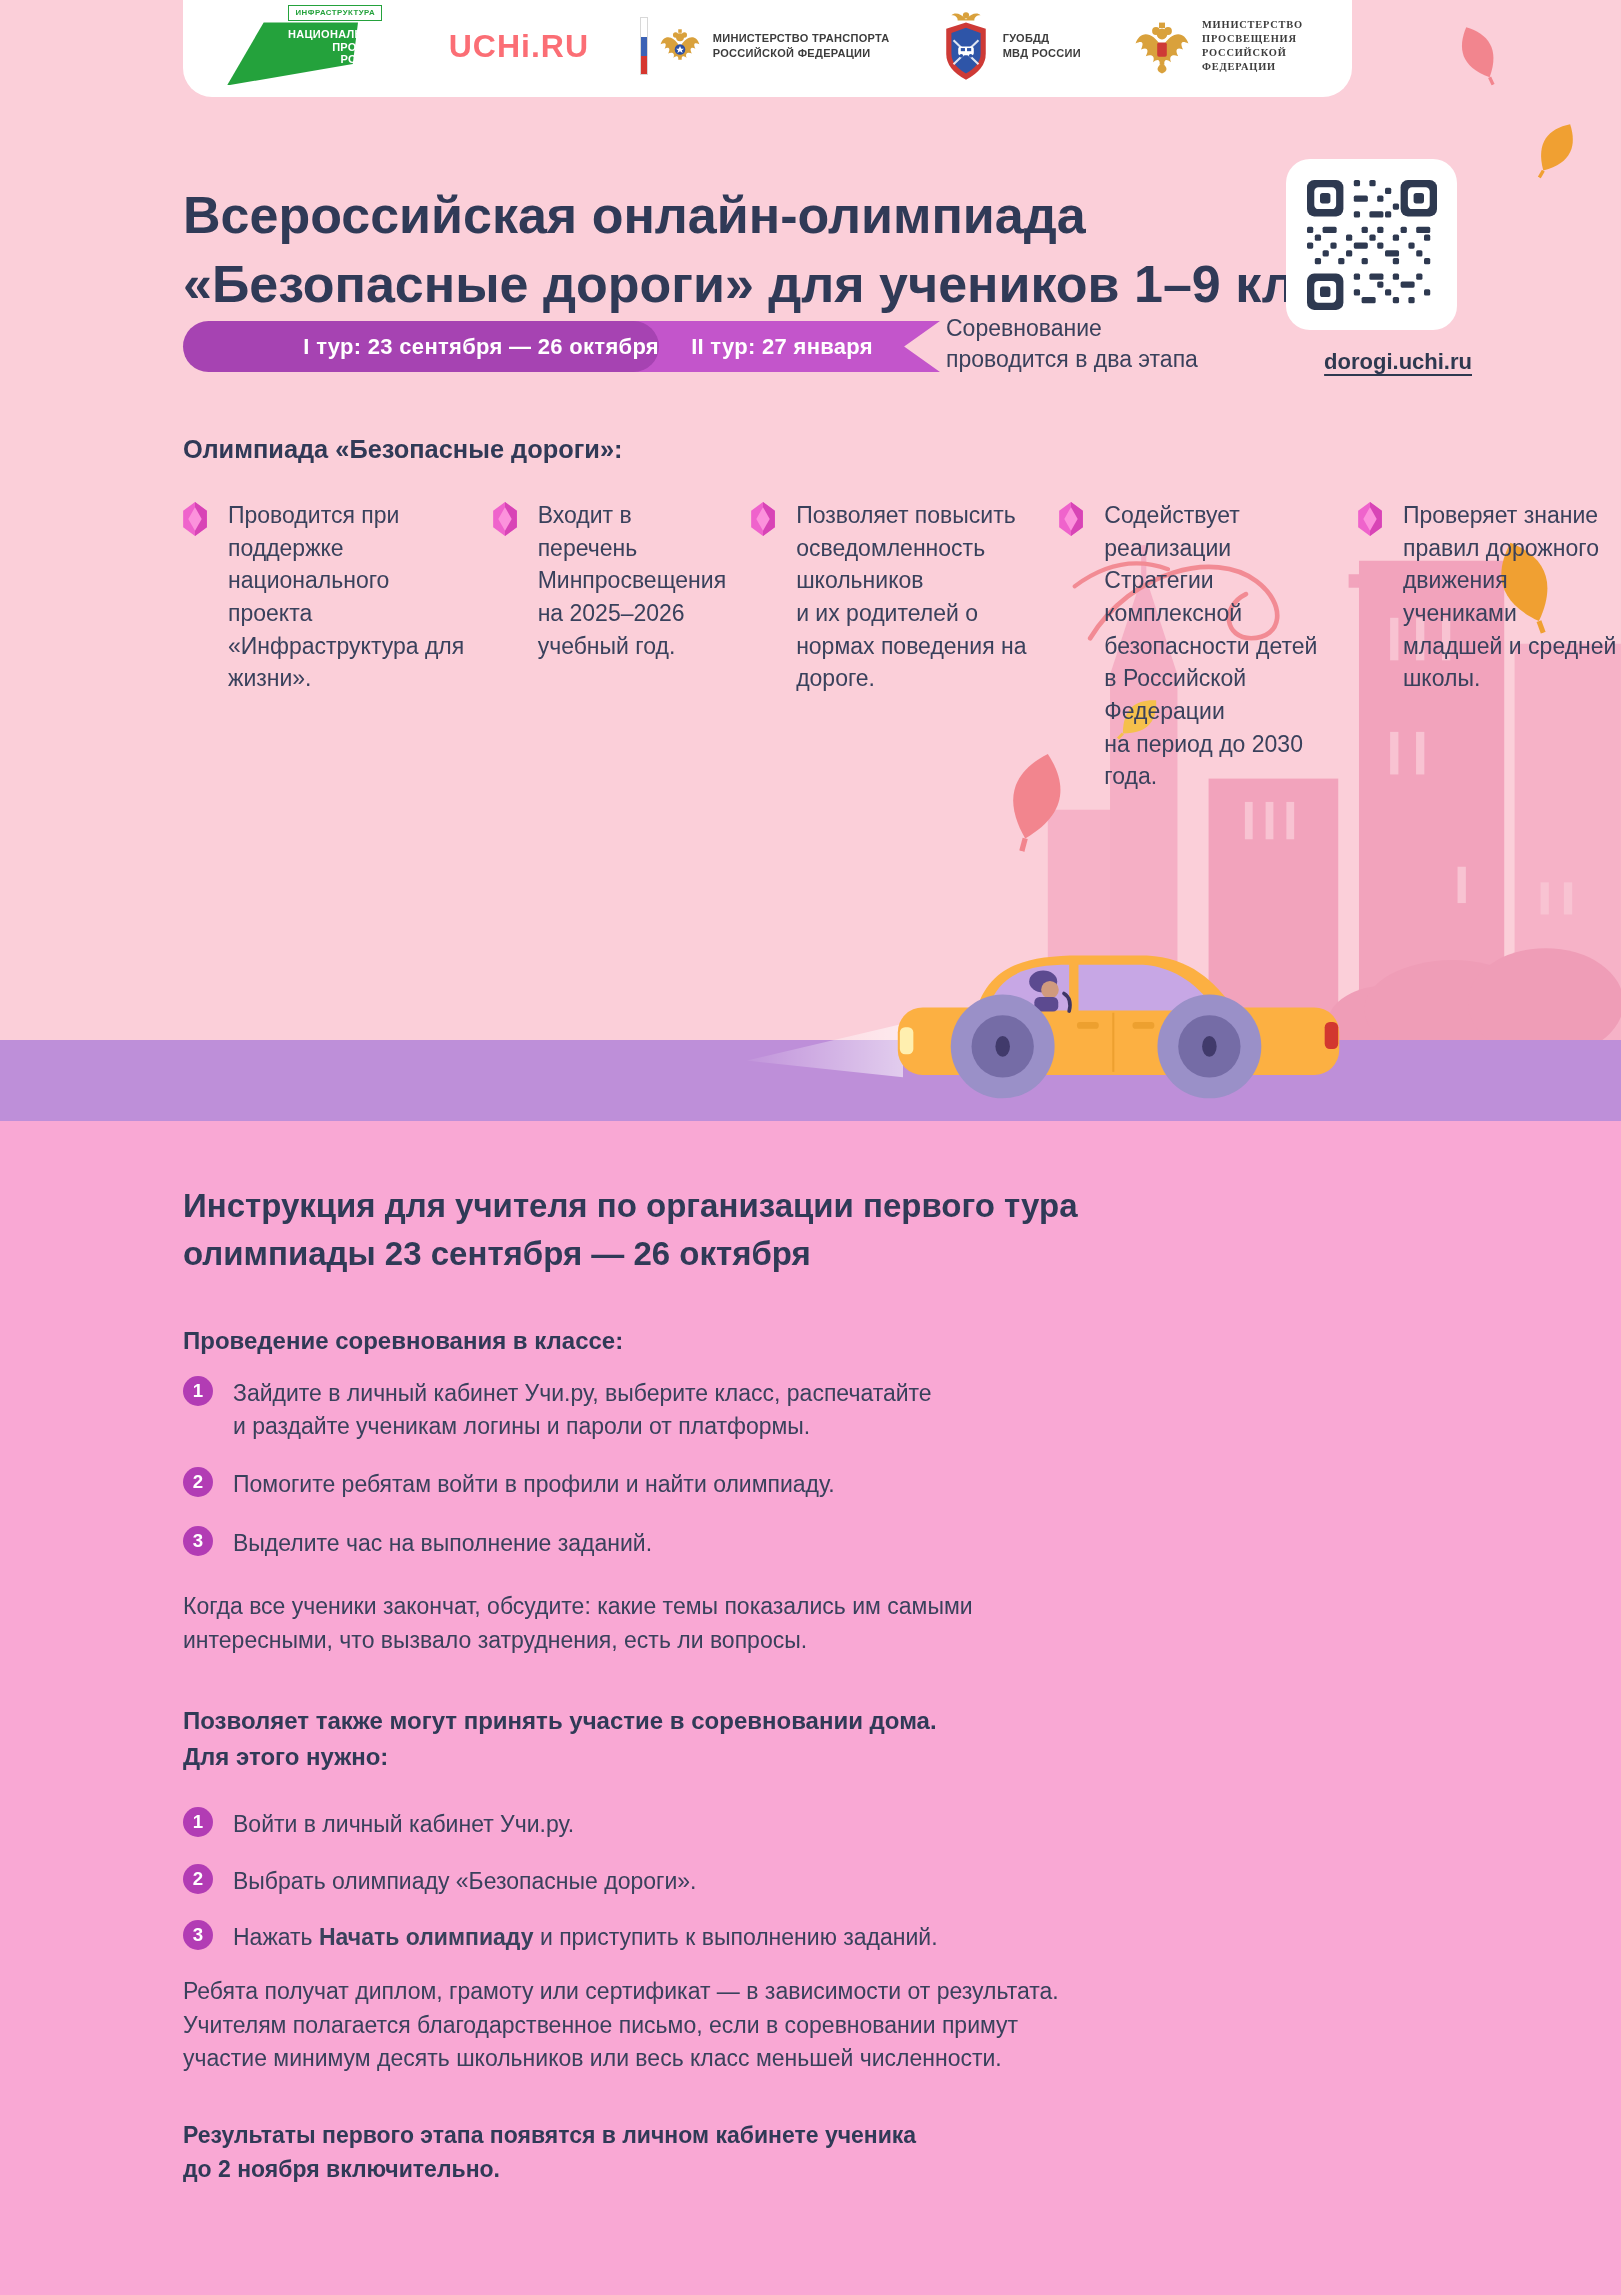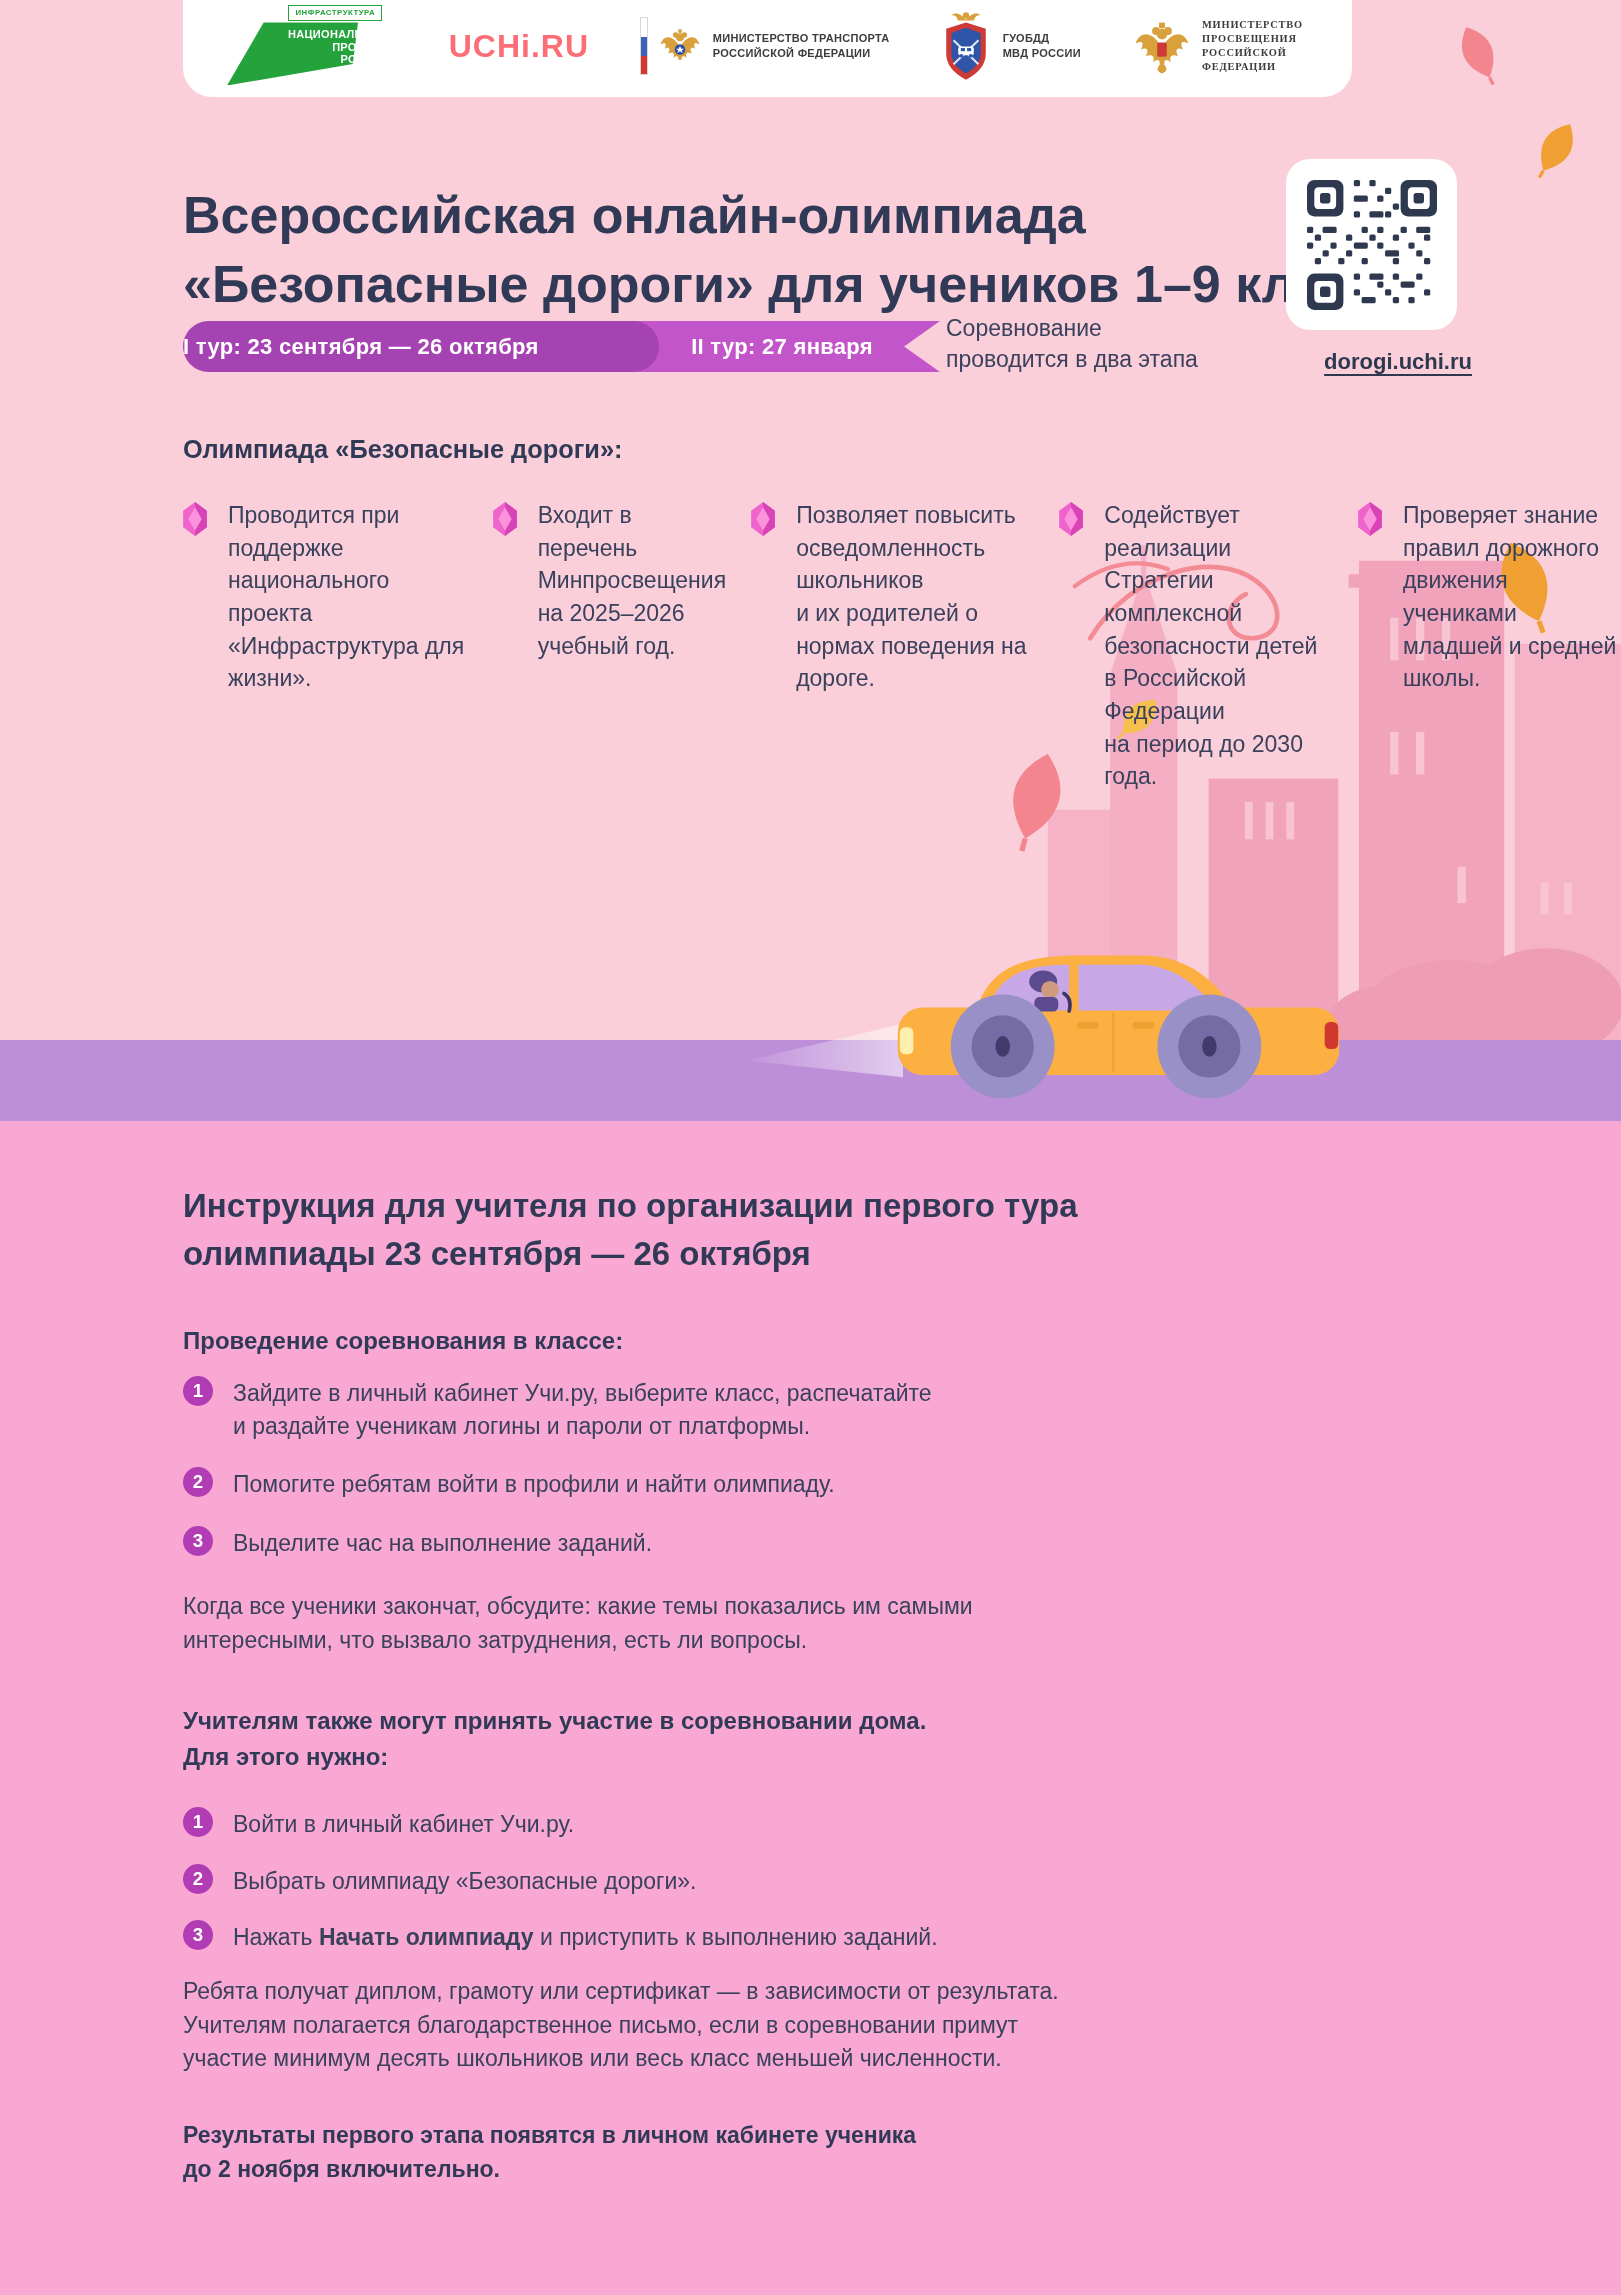--- a/index.html
+++ b/index.html
@@ -31,21 +31,21 @@
     line-height:1.35;letter-spacing:0.8px}
   .serif-text span{display:block}
   
   .title{position:absolute;left:183px;top:181px;color:#303A57;font-weight:bold;font-size:52px;line-height:1.33;z-index:5}
   .title span{display:block}
   .banner{position:absolute;left:183px;top:321px;width:758px;height:51px;z-index:5}
   .banner-light{position:absolute;left:431px;top:0;width:326px;height:51px;background:#C355CB;
     clip-path:polygon(0 0,100% 0,89% 50%,100% 100%,0 100%);display:flex;align-items:center;
     justify-content:center;padding:0 42px 0 52px}
   .banner-dark{position:absolute;left:0;top:0;width:476px;height:51px;background:#A643B2;border-radius:26px;
-    display:flex;align-items:center;justify-content:flex-start}
+    display:flex;align-items:center;justify-content:flex-end}
   .banner b{color:#fff;font-weight:bold;font-size:22px;letter-spacing:0.3px;white-space:nowrap}
   .stage-note{position:absolute;left:946px;top:313px;font-size:23px;color:#39415C;line-height:1.35;z-index:5}
   .stage-note span{display:block}
   .qr-card{position:absolute;left:1286px;top:159px;width:171px;height:171px;background:#fff;border-radius:24px;
     display:flex;align-items:center;justify-content:center;z-index:5}
   .qr-link{position:absolute;left:1270px;top:349px;width:202px;text-align:right;font-size:22px;font-weight:bold;
     color:#2E3950;text-decoration:underline;text-decoration-thickness:2.1px;text-underline-offset:5.2px;z-index:5}
   .list-heading{position:absolute;left:183px;top:435px;font-size:25.4px;font-weight:bold;color:#303A57;z-index:5}
   .bullets{position:absolute;left:183px;top:499px;display:flex;gap:25px;z-index:5}
   .bullet{display:flex;gap:21px;align-items:flex-start}
@@ -406,21 +406,21 @@
       </div>
     </div>
   </div>
 
   <div class="para para1">
     <span>Когда все ученики закончат, обсудите: какие темы показались им самыми</span>
     <span>интересными, что вызвало затруднения, есть ли вопросы.</span>
   </div>
 
   <div class="h3 h3b">
-    <span>Учителям также могут принять участие в соревновании дома.</span>
+    <span>Позволяет также могут принять участие в соревновании дома.</span>
     <span>Для этого нужно:</span>
   </div>
 
   <div class="steps steps2">
     <div class="step">
       <div class="badge">1</div>
       <div class="step-text">
         <span><i style="font-style:normal">Войти в личный кабинет Учи.ру.</i><b></b><i style="font-style:normal"></i></span>
       </div>
     </div>

